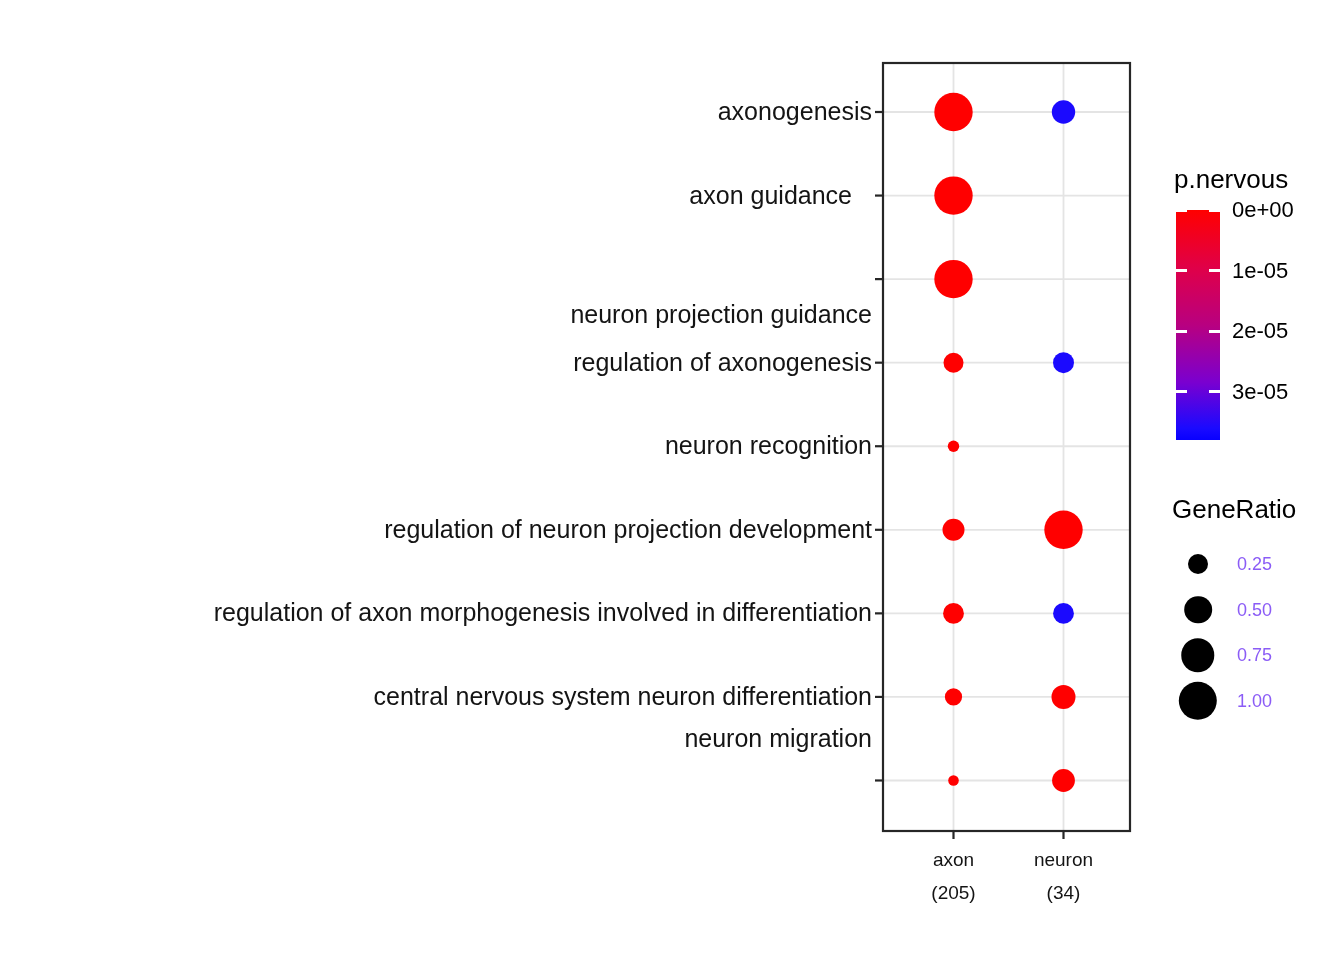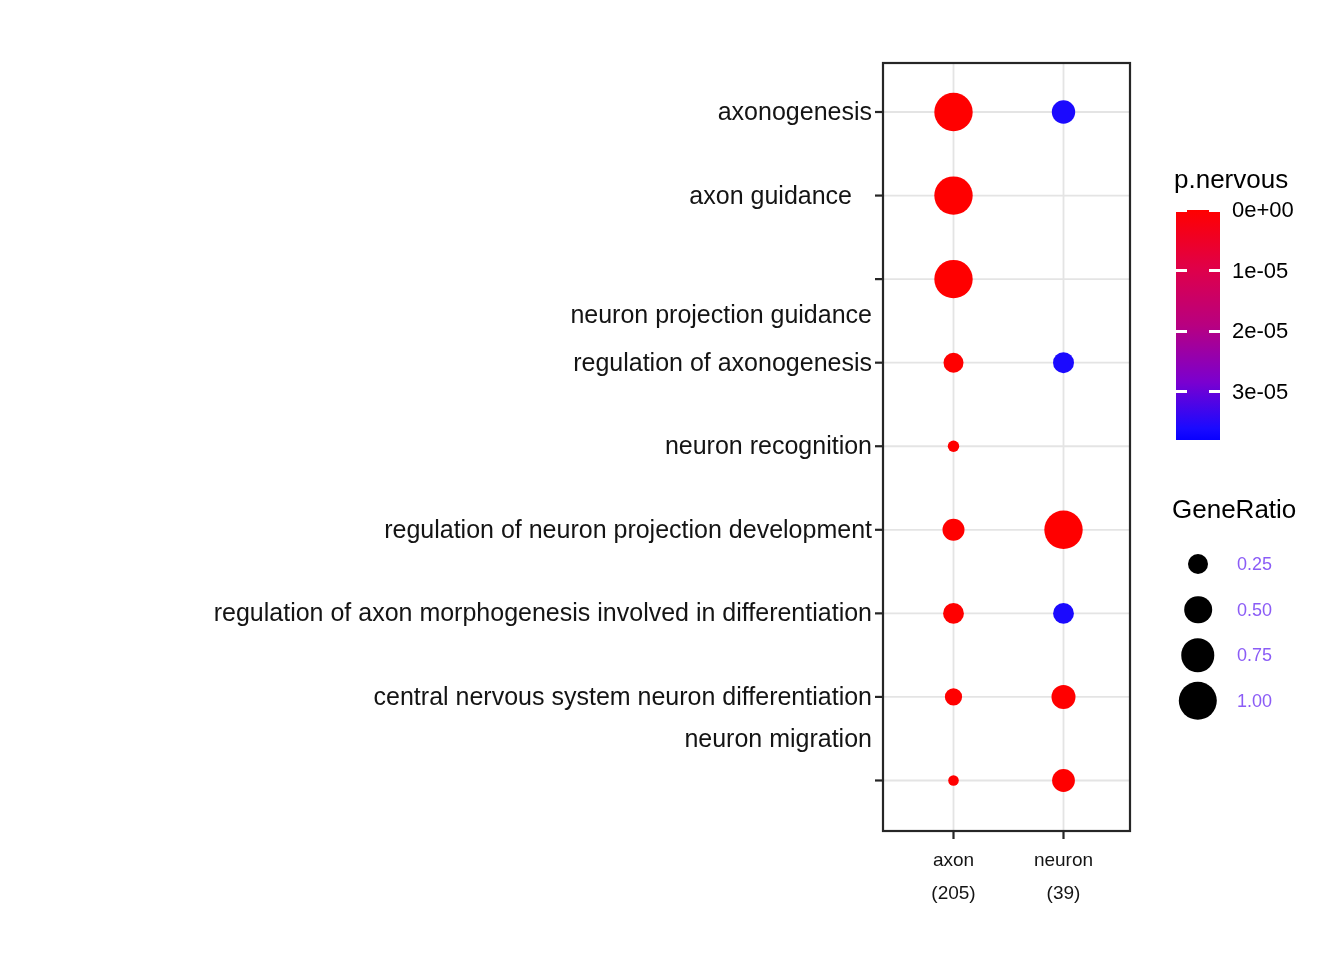--- a/index.html
+++ b/index.html
@@ -87,21 +87,21 @@
       <div class="ylabel" style="right: 472px; top: 696.92px;">central nervous system neuron differentiation</div>
       <div class="ylabel" style="right: 472px; top: 739px;">neuron migration</div>
     </div>
   <div id="x-labels">
       <div class="xlabel" style="left: 953.5px; top: 843px;">
         <div>axon</div>
         <div>(205)</div>
       </div>
       <div class="xlabel" style="left: 1063.5px; top: 843px;">
         <div>neuron</div>
-        <div>(39)</div>
+        <div>(34)</div>
       </div>
     </div>
 
   <div>
     <div class="legend-title" style="left:1174px;top:164px;">p.nervous</div>
     <div class="colorbar" id="colorbar" style="left: 1176px; top: 210px; width: 44px; height: 230px; background: linear-gradient(rgb(255, 0, 0) 0%, rgb(224, 0, 72) 25%, rgb(184, 0, 128) 50%, rgb(122, 0, 208) 75%, rgb(26, 10, 255) 95%, rgb(8, 0, 255) 100%);"></div>
     <div id="colorbar-ticks">
         <div class="cbar-tick" style="left: 1176px; top: 208.5px;"></div>
         <div class="cbar-tick" style="left: 1209px; top: 208.5px;"></div>
         <div class="cbar-label" style="left: 1232px; top: 210px;">0e+00</div>

